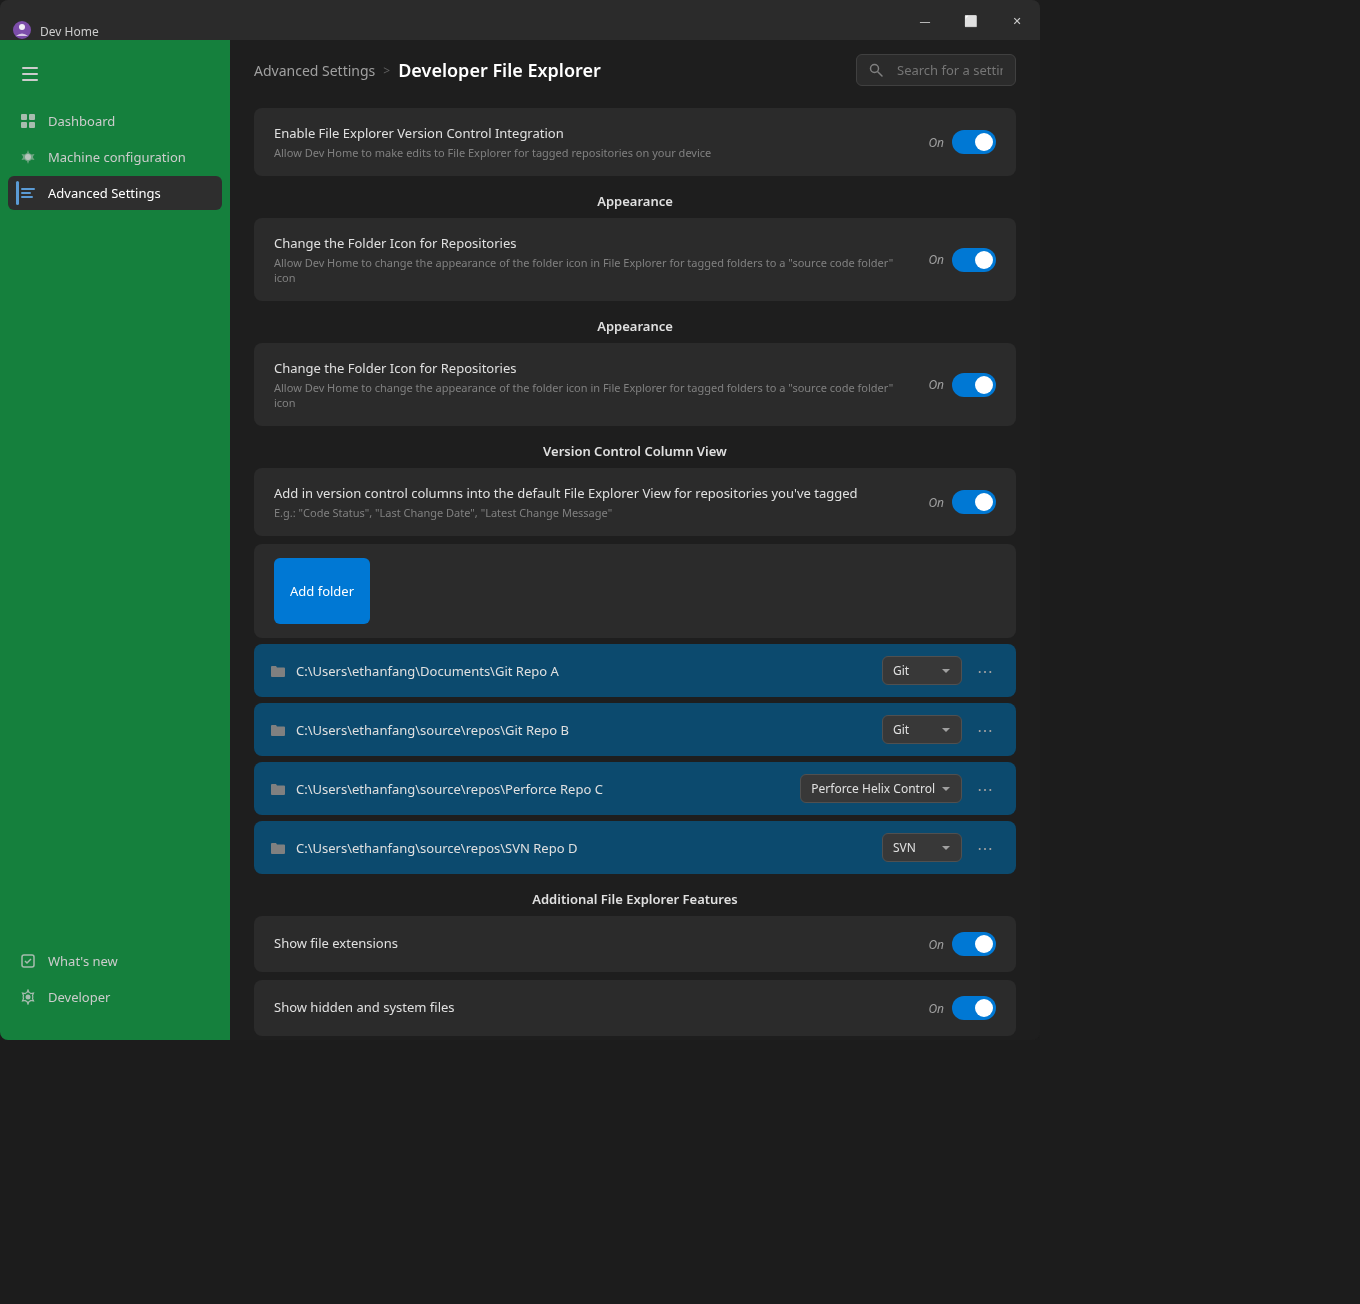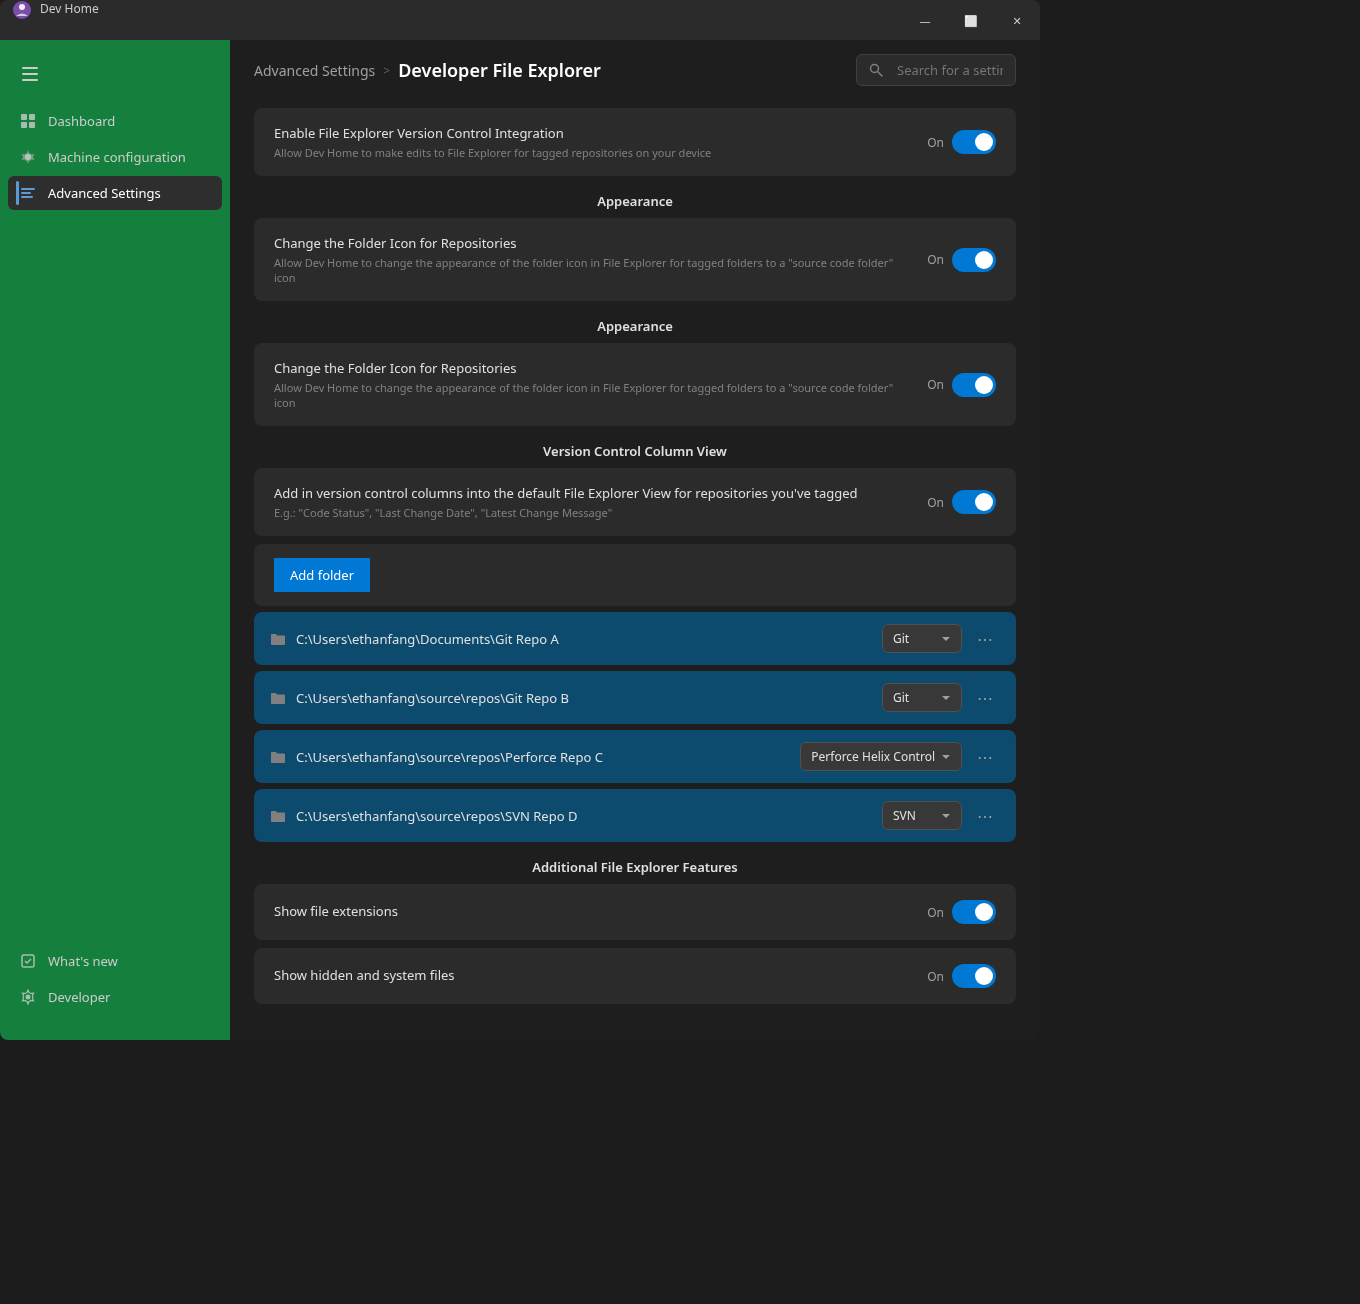--- a/index.html
+++ b/index.html
@@ -21,21 +21,21 @@
       display: flex;
       flex-direction: column;
       overflow: hidden;
     }
 
     
     .title-bar {
       height: 40px;
       background: #2b2b2b;
       display: flex;
-      align-items: flex-start;
+      align-items: flex-end;
       padding: 0 12px;
       flex-shrink: 0;
       position: relative;
     }
     .title-bar-logo {
       width: 20px;
       height: 20px;
       margin-right: 8px;
       flex-shrink: 0;
     }
@@ -238,20 +238,21 @@
     }
     .setting-card-desc {
       font-size: 11px;
       color: #808080;
     }
     .setting-toggle {
       display: flex;
       align-items: center;
       gap: 8px;
       margin-left: 16px;
+      font-style: italic;
     }
     .toggle-label {
       font-size: 12px;
       color: #a0a0a0;
     }
 
     
     .toggle {
       width: 44px;
       height: 24px;
@@ -354,22 +355,22 @@
       margin-bottom: 3px;
     }
     .tag-folders-desc {
       font-size: 11px;
       color: #808080;
     }
     .add-folder-btn {
       background: #0078d4;
       color: #fff;
       border: none;
-      border-radius: 0;
-      padding: 8px 16px;
+      border-radius: 6px;
+      padding: 24px 16px;
       font-size: 13px;
       cursor: pointer;
       font-family: inherit;
       flex-shrink: 0;
     }
   </style>
 </head>
 <body>
 
 <div class="window">

